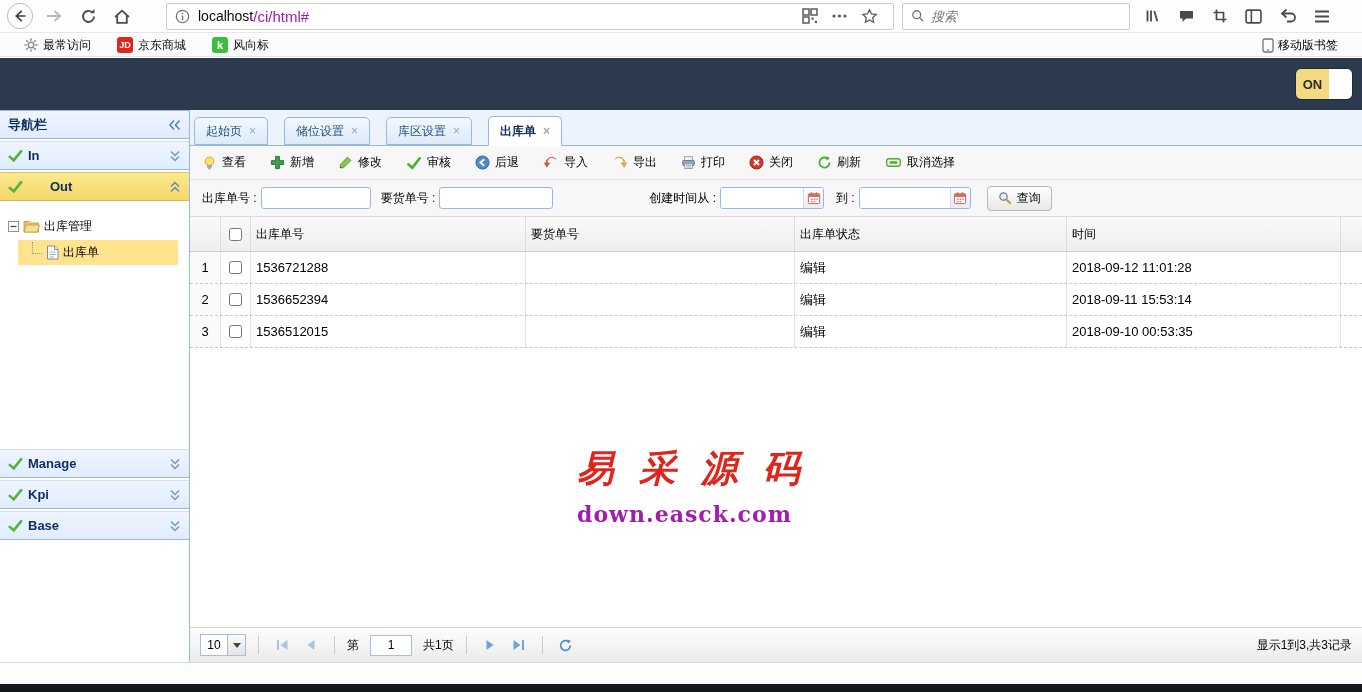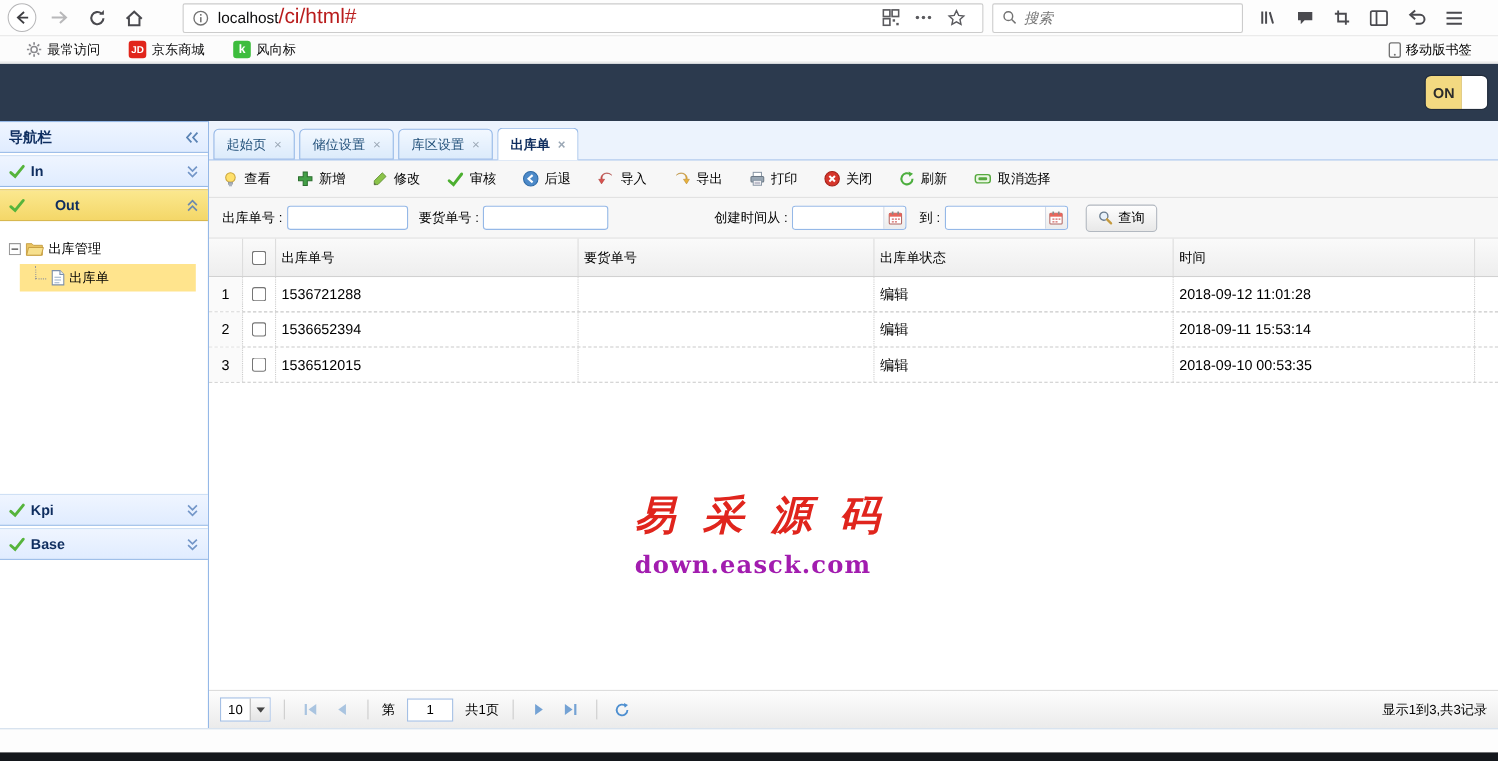--- a/index.html
+++ b/index.html
@@ -7,21 +7,21 @@
   body { position:relative; overflow:hidden; background:#fff;
          font-family:"Liberation Sans","DejaVu Sans",sans-serif; font-size:12px; color:#000; }
 
   
   .chrome { position:absolute; top:0; left:0; right:0; height:33px; background:#fdfdfd;
             border-bottom:1px solid #e6e6e6; display:flex; align-items:center; }
   .nav-ico { width:28px; height:28px; display:flex; align-items:center; justify-content:center; margin-left:6px; }
   .urlbar { margin-left:30px; width:728px; height:27px; border:1px solid #ccc; border-radius:2px;
             background:#fff; display:flex; align-items:center; padding:0 8px; }
   .urlbar .host { font-size:14px; color:#0c0c0d; margin-left:8px; }
-  .urlbar .path { font-size:19px; color:#b91c1c; }
+  .urlbar .path { font-size:15px; color:#a21caf; }
   .urlbar .spacer { flex:1; }
   .urlbar .mini { margin:0 7px; display:flex; align-items:center; }
   .searchbar { margin-left:8px; width:228px; height:27px; border:1px solid #ccc; border-radius:2px;
                background:#fff; display:flex; align-items:center; padding:0 8px; }
   .searchbar input { border:none; outline:none; flex:1; font-size:13px; font-style:italic;
                      color:#8b5cf6; margin-left:6px; font-family:inherit; background:transparent; }
   .chrome-right { display:flex; align-items:center; margin-left:14px; gap:17px; }
 
   
   .bookmarks { position:absolute; top:34px; left:0; right:0; height:23px; background:#fcfcfc;
@@ -60,21 +60,21 @@
   .tnode { display:flex; align-items:center; gap:4px; height:22px; font-size:12px; }
   .tleaf { margin-top:3px; margin-left:10px; width:160px; height:25px; background:#ffe48d;
            display:flex; align-items:center; gap:4px; padding-left:14px; font-size:12px; }
   .lconn { width:10px; height:12px; border-left:1px dotted #999; border-bottom:1px dotted #999; margin-top:-10px; }
 
   
   .panel { flex:1; display:flex; flex-direction:column; min-width:0; background:#fff; }
 
   .tabsbar { height:36px; background:#ecf3fd; border-bottom:1px solid #95b8e7;
              display:flex; align-items:flex-end; padding:0 4px; }
-  .tab { height:28px; display:flex; align-items:center; gap:7px; padding:0 11px; margin-right:4px;
+  .tab { height:28px; display:flex; align-items:center; gap:7px; padding:0 11px; margin-right:16px;
          border:1px solid #95b8e7; border-radius:5px 5px 0 0;
          background:linear-gradient(#f2f8ff,#dcebfb); color:#24527b; font-size:12px; cursor:pointer; }
   .tab .x { color:#9aa7b5; font-size:12px; line-height:1; }
   .tab.active { background:#fff; border-bottom:1px solid #fff; margin-bottom:-1px; height:30px;
                 font-weight:bold; color:#0e2d5f; position:relative; z-index:2; }
 
   .toolbar { height:34px; background:#f7f7f7; border-bottom:1px solid #e2e2e2;
              display:flex; align-items:center; padding-left:10px; gap:20px; }
   .tbtn { display:flex; align-items:center; gap:5px; font-size:12px; color:#000; cursor:pointer; padding:2px 2px; }
 
@@ -321,20 +321,31 @@
             <path d="M1.5 1 h7 l3.5 3.5 v9.5 h-10.5 z" fill="#fff" stroke="#7c8faa"></path>
             <path d="M8.5 1 v3.5 h3.5" fill="#e8eef5" stroke="#7c8faa"></path>
             <line x1="3.5" y1="7" x2="9.5" y2="7" stroke="#9ab0c8"></line>
             <line x1="3.5" y1="9.5" x2="9.5" y2="9.5" stroke="#9ab0c8"></line>
             <line x1="3.5" y1="12" x2="8" y2="12" stroke="#9ab0c8"></line>
           </svg>
         <span>出库单</span>
       </div>
     </div>
 
+    <div class="acc-h">
+      <svg width="15" height="14" viewBox="0 0 16 16">
+          <path d="M1.5 9 L6 13 L14.5 2.5" fill="none" stroke="#56b43c" stroke-width="3" stroke-linecap="round"></path>
+        </svg>
+      <span class="lbl">Manage</span>
+      <span class="chev">
+          <svg width="12" height="12" viewBox="0 0 12 12">
+            <path d="M2 1.5 L6 5.5 L10 1.5 M2 6.5 L6 10.5 L10 6.5" fill="none" stroke="#7396c8" stroke-width="1.5"></path>
+          </svg>
+        </span>
+    </div>
     <div class="acc-h">
       <svg width="15" height="14" viewBox="0 0 16 16">
           <path d="M1.5 9 L6 13 L14.5 2.5" fill="none" stroke="#56b43c" stroke-width="3" stroke-linecap="round"></path>
         </svg>
       <span class="lbl">Kpi</span>
       <span class="chev">
           <svg width="12" height="12" viewBox="0 0 12 12">
             <path d="M2 1.5 L6 5.5 L10 1.5 M2 6.5 L6 10.5 L10 6.5" fill="none" stroke="#7396c8" stroke-width="1.5"></path>
           </svg>
         </span>

